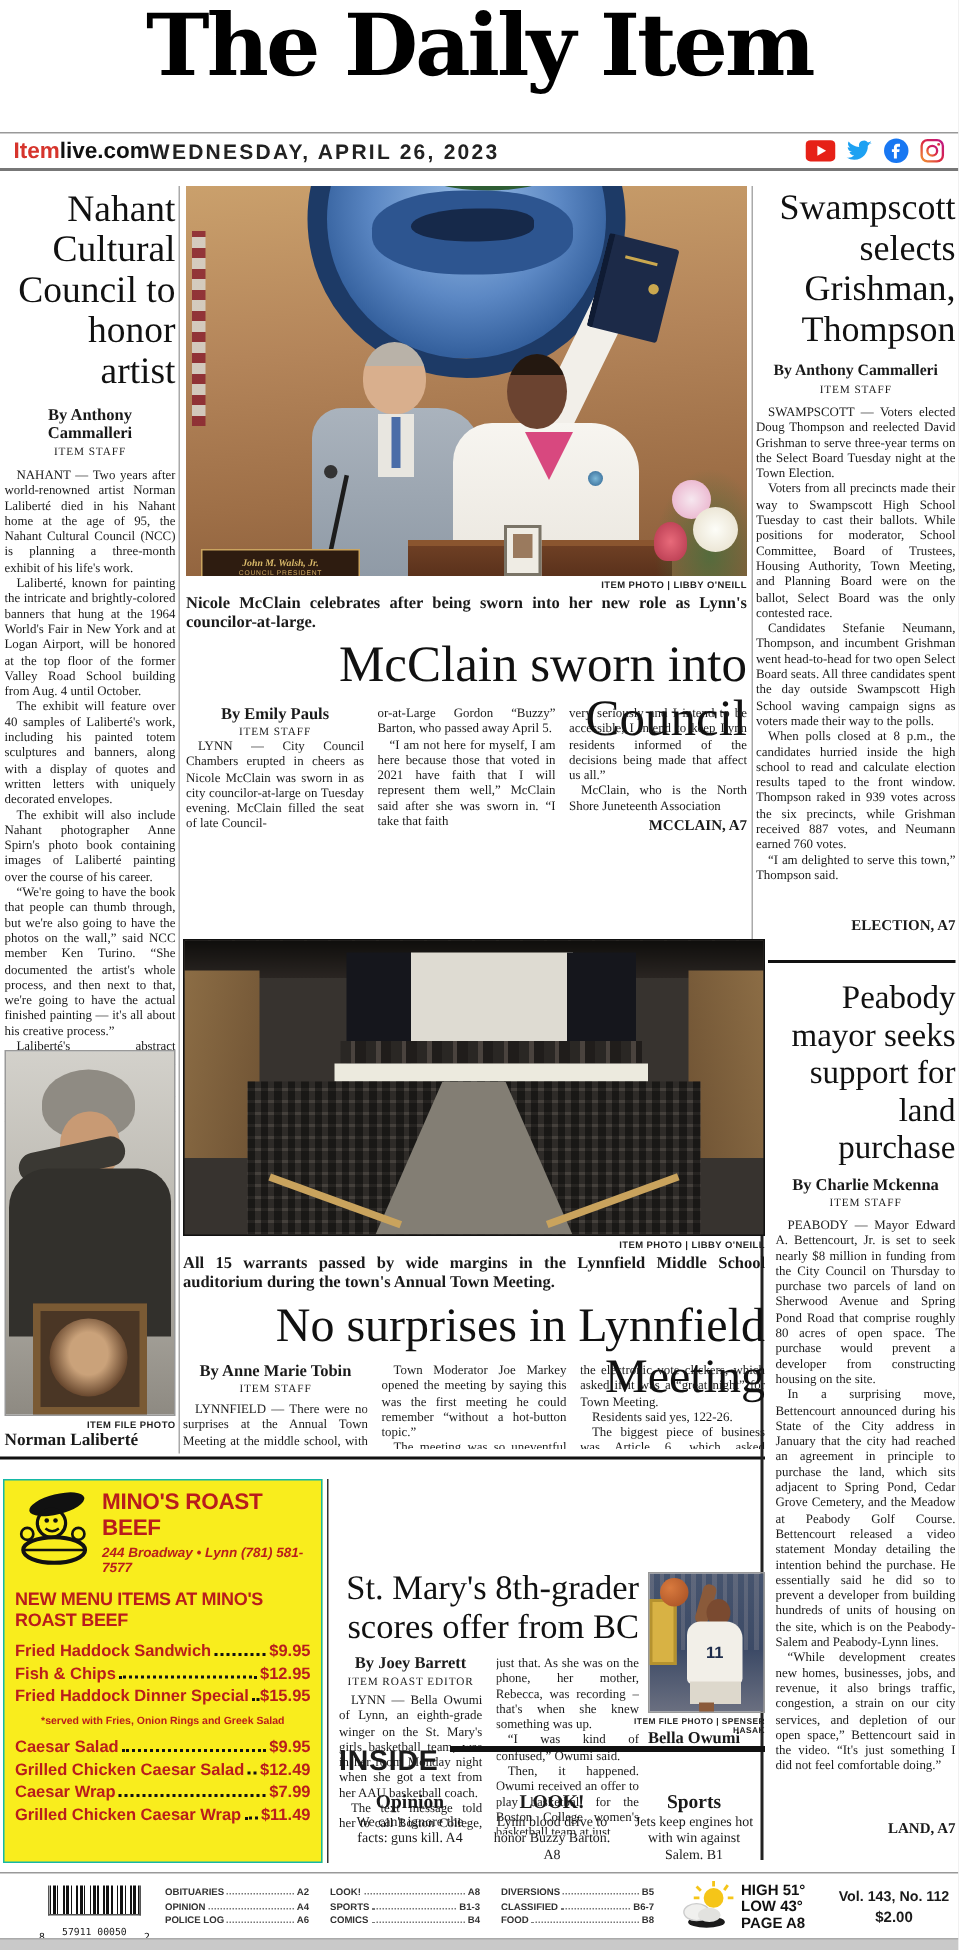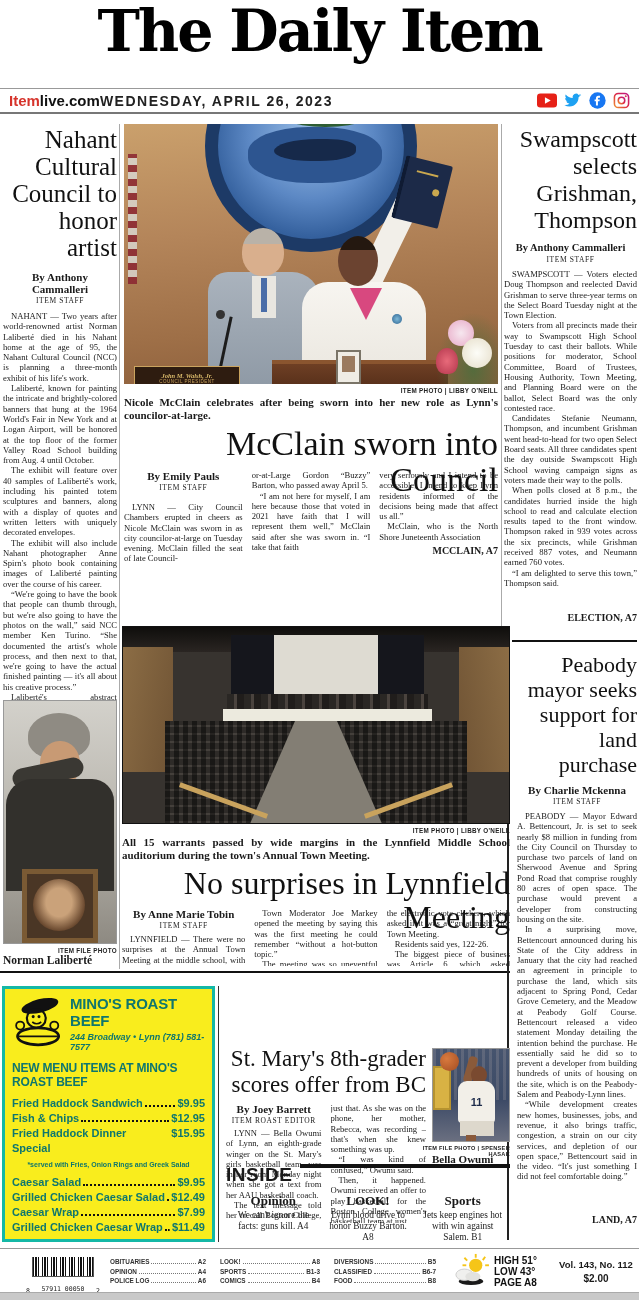--- a/index.html
+++ b/index.html
@@ -94,21 +94,21 @@
   .be-wall{left:0;top:18%;width:24%;height:48%;background:#d8b244;border:2px solid #b5922f}
   .be-ball{left:7px;top:3px;width:19px;height:19px;border-radius:50%;background:radial-gradient(circle at 35% 35%,#d97a3e,#a34d22)}
   .be-arm{left:33px;top:7px;width:9px;height:27px;background:#8a5a3a;border-radius:4px;transform:rotate(16deg)}
   .be-head{left:38px;top:17px;width:16px;height:18px;border-radius:50%;background:#7a4a30}
   .be-jersey{left:25px;top:32px;width:37px;height:42px;background:#f2efe8;border-radius:9px 11px 4px 4px;
              display:flex;align-items:center;justify-content:center;font-family:"Liberation Sans",sans-serif;
              font-weight:bold;font-size:11px;color:#1d2b4a}
   .be-shorts{left:27px;top:72px;width:34px;height:15px;background:#ddd8cc}
   .be-leg{left:33px;top:86px;width:10px;height:10px;background:#8a5a3a}
   
-  .ad{background:#f9ed1d;border:3px solid #14b8a6;padding:6px 7px;font-family:"Liberation Sans",sans-serif;color:#0f766e}
+  .ad{background:#f9ed1d;border:1px solid #14b8a6;padding:6px 7px;font-family:"Liberation Sans",sans-serif;color:#b91c1c}
   .ad-head{display:flex;align-items:center;gap:4px}
   .ad-name{font-size:15px;font-weight:bold;letter-spacing:-.2px}
   .ad-addr{font-size:9px;font-weight:bold;font-style:italic;margin-top:3px}
   .ad-banner{font-size:12px;font-weight:bold;margin-top:9px;letter-spacing:-.2px}
   .ad-row{display:flex;align-items:baseline;font-size:11px;font-weight:bold;line-height:15px}
   .ad-row .lead{flex:1;border-bottom:2px dotted #111;margin:0 2px 3px}
   .ad-note{font-size:7px;font-weight:bold;text-align:center;margin:5px 0 7px}
   .ad-menu{margin-top:7px}
   
   .inside-head{display:flex;align-items:flex-start}
@@ -248,21 +248,21 @@
     <div class="pm-f2"></div>
     <div class="pm-f3"></div>
   </div>
   <div class="abs credit" style="left:124px;top:387px;width:374px">ITEM PHOTO | LIBBY O'NEILL</div>
   <div class="abs caption" style="left:124px;top:396px;width:374px">Nicole McClain celebrates after being sworn into her new role as Lynn's councilor-at-large.</div>
   <div class="abs hl" style="left:124px;top:426px;width:374px;font-size:34px;line-height:36px">McClain sworn into Council</div>
   <div class="abs cols" style="left:124px;top:470px;width:374px;height:146px">
     <div class="col">
       <div class="byline">By Emily Pauls</div>
       <div class="staff">ITEM STAFF</div>
-      <div class="body-text" style="margin-top:10px">
+      <div class="body-text" style="margin-top:0">
           <p>LYNN — City Council Chambers erupted in cheers as Nicole McClain was sworn in as city councilor-at-large on Tuesday evening. McClain filled the seat of late Council-</p>
         </div>
     </div>
     <div class="col cont body-text">
         <p>or-at-Large Gordon “Buzzy” Barton, who passed away April 5.</p>
         <p>“I am not here for myself, I am here because those that voted in 2021 have faith that I will represent them well,” McClain said after she was sworn in. “I take that faith</p>
       </div>
     <div class="col cont">
       <div class="body-text cont">
           <p>very seriously and I intend to be accessible, I intend to keep Lynn residents informed of the decisions being made that affect us all.”</p>

